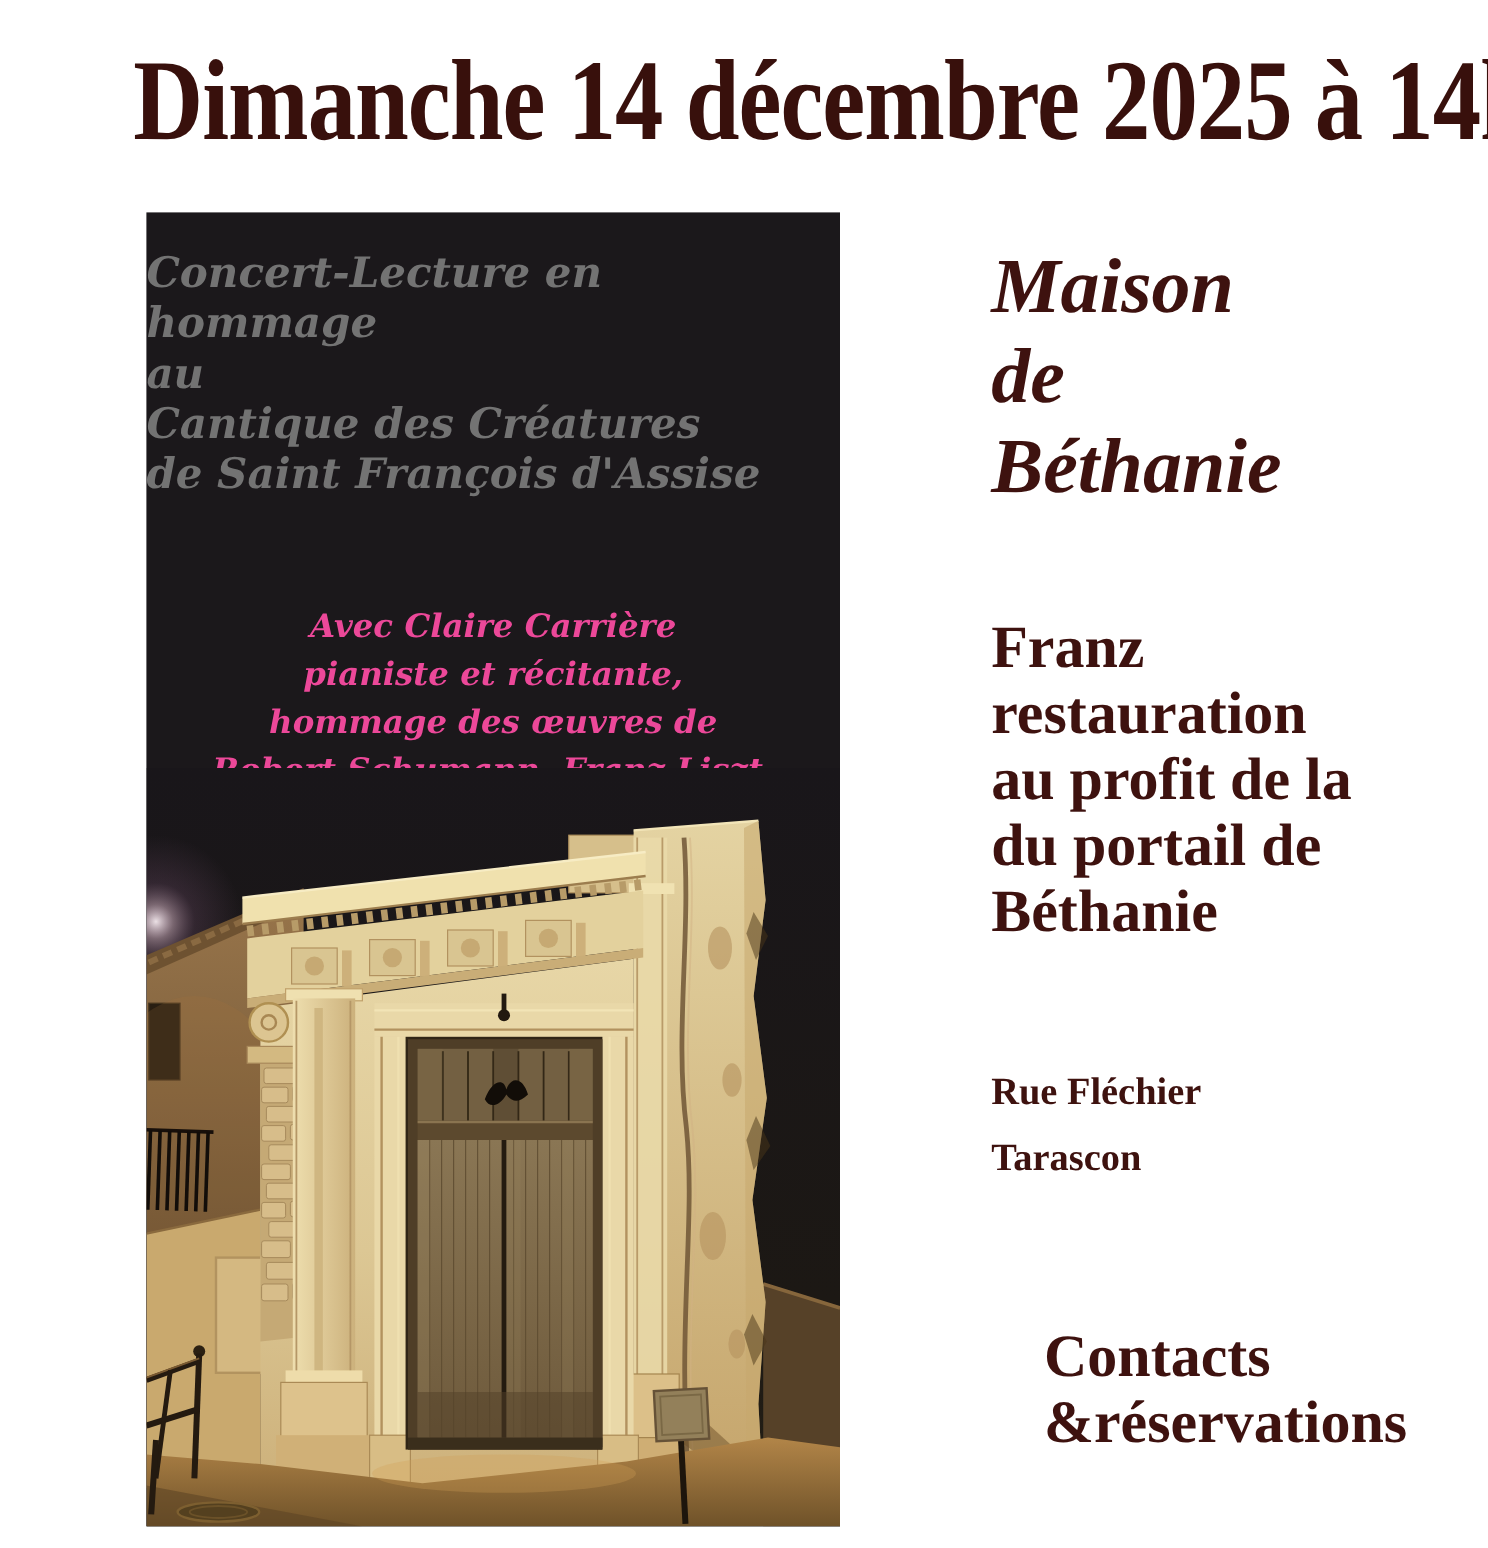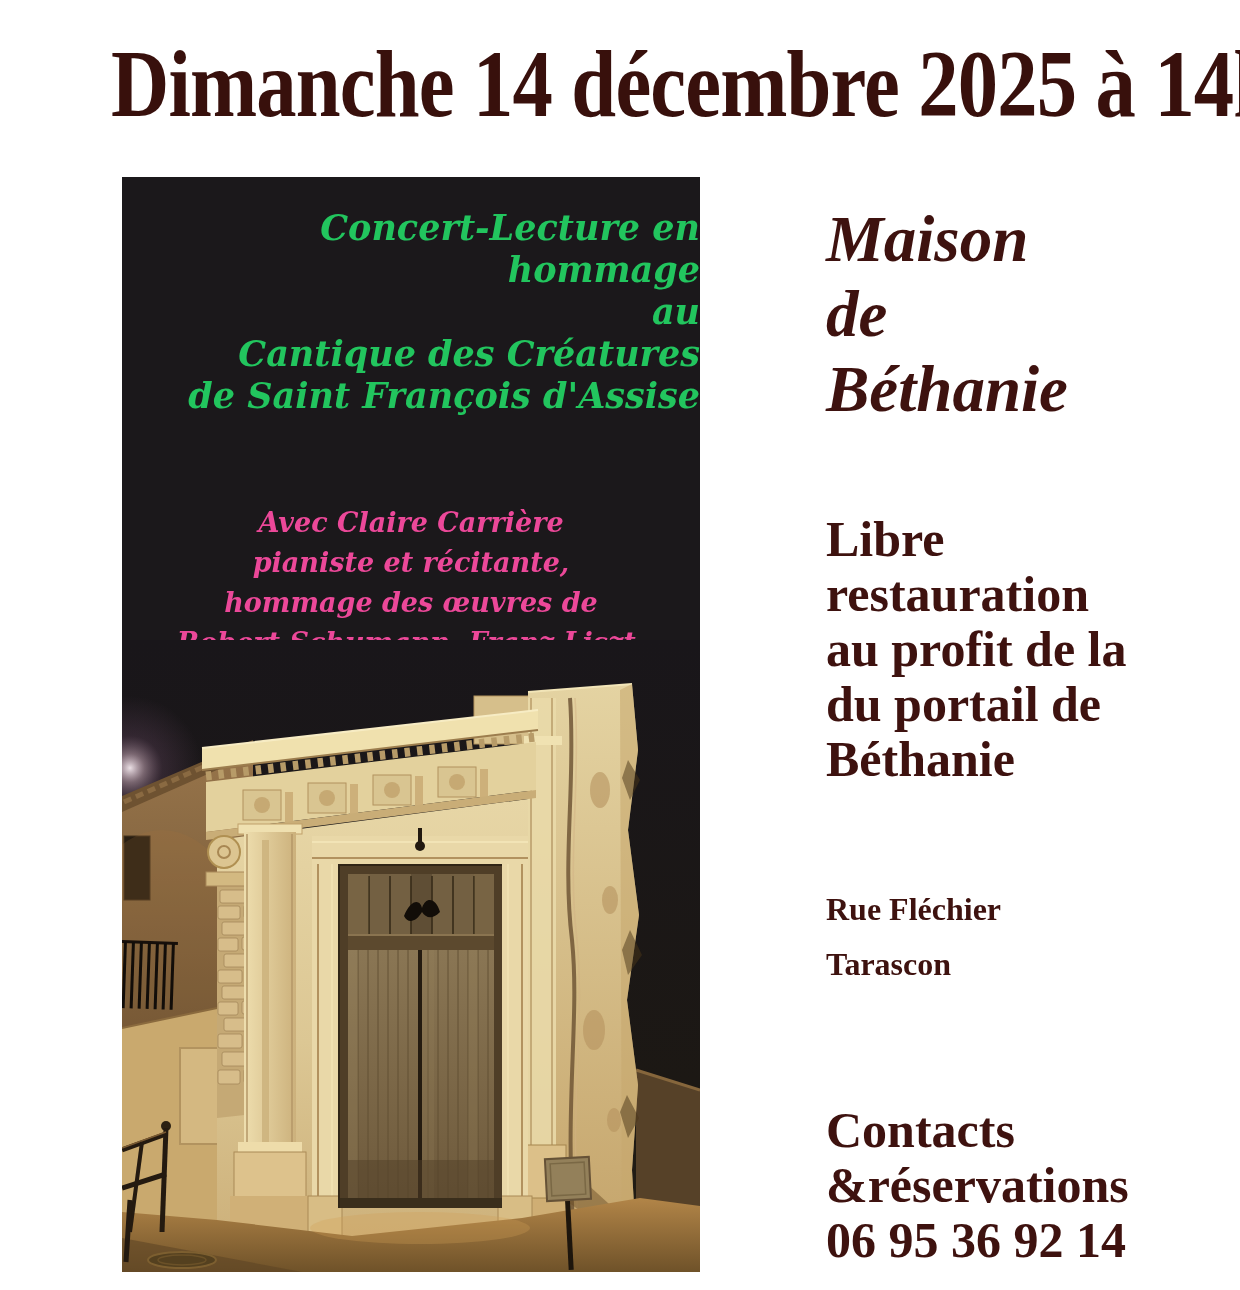--- a/index.html
+++ b/index.html
@@ -13,38 +13,38 @@
     display:inline-block;white-space:nowrap;
     font-weight:700;font-size:96px;line-height:1.05;
     color:#38100c;letter-spacing:-1px;
     transform:scaleX(.84);transform-origin:50% 50%;
   }
   .poster{
     position:absolute;left:122px;top:177px;width:578px;height:1095px;
     background:#1b181b;overflow:hidden;
   }
   .poster-heading{
-    margin-top:30px;text-align:right;
+    margin-top:30px;text-align:left;
     font-family:"DejaVu Serif","Liberation Serif",serif;
     font-style:italic;font-weight:700;
-    font-size:35px;line-height:42px;color:#22c55e;
+    font-size:35px;line-height:42px;color:#737373;
   }
   .poster-performers{
     margin-top:86px;text-align:center;
     font-family:"DejaVu Serif","Liberation Serif",serif;
     font-style:italic;font-weight:700;
     font-size:27px;line-height:40px;color:#ec4899;
   }
   .photo{position:absolute;left:0;bottom:0;width:578px;height:632px;display:block;}
   .info{position:absolute;left:826px;top:0;width:404px;color:#3e120f;font-weight:700;}
   .info .block{position:absolute;left:0;}
   .venue{top:202px;font-size:65px;line-height:75px;font-style:italic;}
   .participation{top:512px;font-size:50px;line-height:55px;}
   .address{top:882px;font-size:32px;line-height:55px;}
-  .contact{top:1103px;font-size:50px;line-height:55px;}
+  .contact{top:1103px;font-size:50px;line-height:55px;margin-left:44px;}
 </style>
 </head>
 <body>
 
 <div class="title-wrap">
   <div class="title">Dimanche 14 décembre 2025 à 14h</div>
 </div>
 
 <div class="poster">
   <div class="poster-heading">
@@ -312,28 +312,27 @@
   </svg>
 </div>
 
 <div class="info">
   <div class="block venue">
     <div>Maison</div>
     <div>de</div>
     <div>Béthanie</div>
   </div>
   <div class="block participation">
-    <div>Libre</div>
+    <div>Franz</div>
     <div>restauration</div>
     <div>au profit de la</div>
     <div>du portail de</div>
     <div>Béthanie</div>
   </div>
   <div class="block address">
     <div>Rue Fléchier</div>
     <div>Tarascon</div>
   </div>
   <div class="block contact">
     <div>Contacts</div>
     <div>&amp;réservations</div>
-    <div>06 95 36 92 14</div>
   </div>
 </div>
 
 </body></html>

